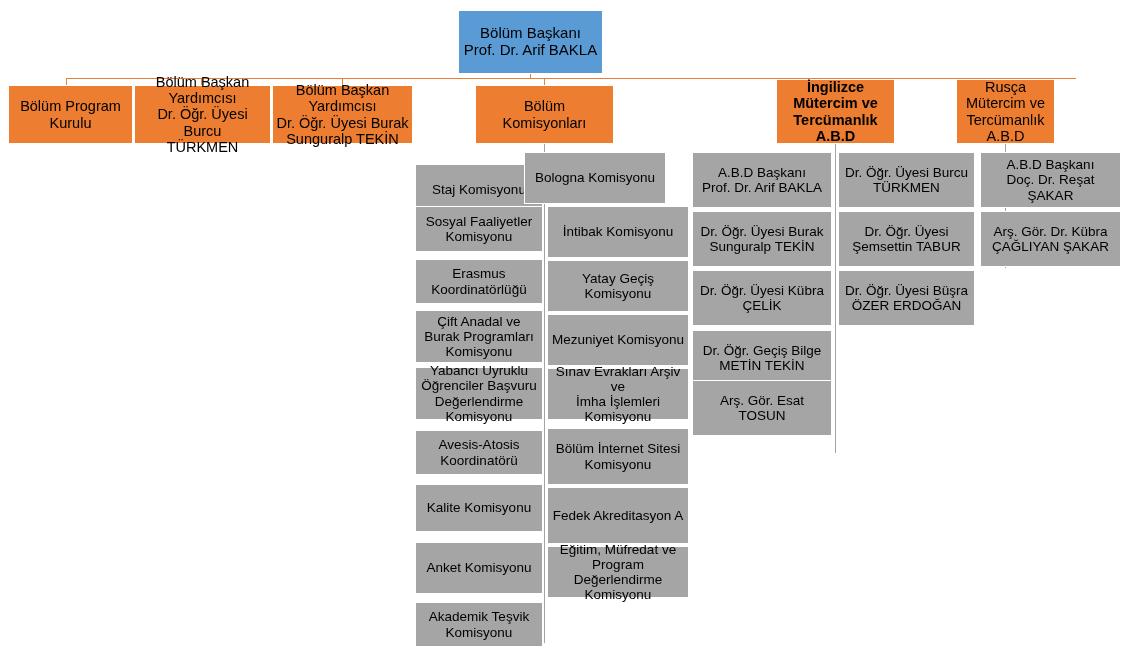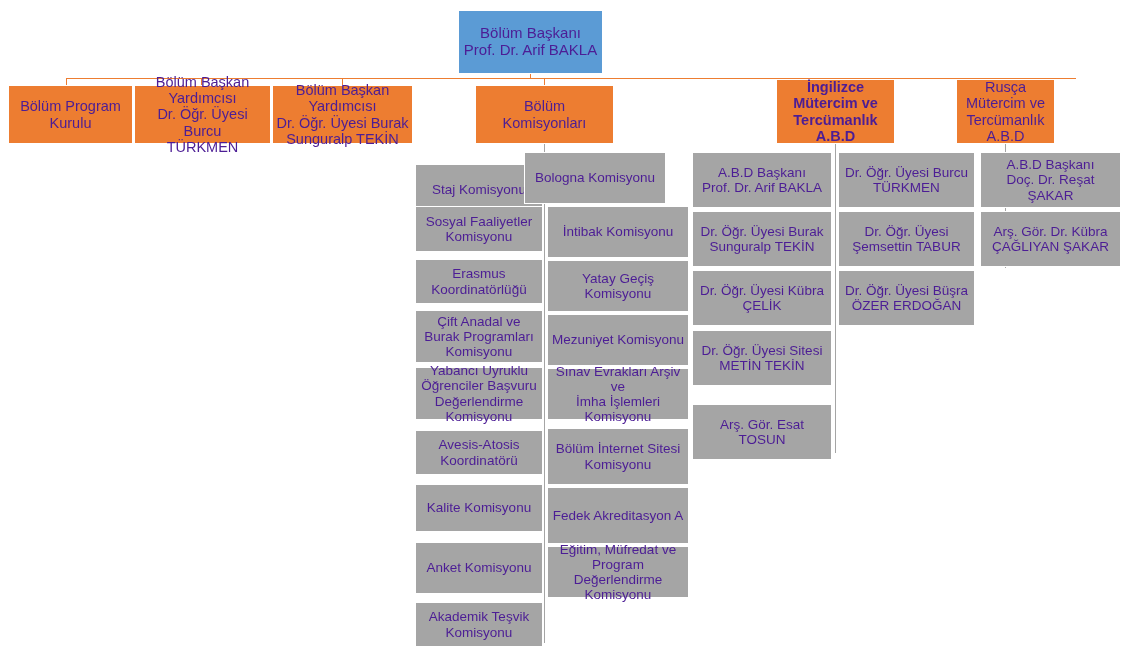--- a/index.html
+++ b/index.html
@@ -20,21 +20,21 @@
     width: 1125px;
     height: 658px;
   }
   .node {
     position: absolute;
     box-sizing: border-box;
     display: flex;
     align-items: center;
     justify-content: center;
     text-align: center;
-    color: #4c1d95;
+    color: #000000;
     line-height: 1.12;
     padding: 1px 2px;
     border: 1px solid #ffffff;
     white-space: pre-line;
     overflow: visible;
   }
   .node.root {
     background: #5B9BD5;
     font-size: 15px;
   }
@@ -163,24 +163,24 @@
 
   <div class="node leaf" style="left:692px; top:152px; width:140px; height:56px;">A.B.D Başkanı
 Prof. Dr. Arif BAKLA</div>
 
   <div class="node leaf" style="left:692px; top:211px; width:140px; height:56px;">Dr. Öğr. Üyesi Burak
 Sunguralp TEKİN</div>
 
   <div class="node leaf" style="left:692px; top:270px; width:140px; height:56px;">Dr. Öğr. Üyesi Kübra
 ÇELİK</div>
 
-  <div class="node leaf" style="left:692px; top:330px; width:140px; height:56px;">Dr. Öğr. Üyesi Sitesi
+  <div class="node leaf" style="left:692px; top:330px; width:140px; height:56px;">Dr. Öğr. Geçiş Bilge
 METİN TEKİN</div>
 
-  <div class="node leaf" style="left:692px; top:404px; width:140px; height:56px;">Arş. Gör. Esat TOSUN</div>
+  <div class="node leaf" style="left:692px; top:380px; width:140px; height:56px;">Arş. Gör. Esat TOSUN</div>
 
   <div class="node leaf" style="left:838px; top:152px; width:137px; height:56px;">Dr. Öğr. Üyesi Burcu
 TÜRKMEN</div>
 
   <div class="node leaf" style="left:838px; top:211px; width:137px; height:56px;">Dr. Öğr. Üyesi
 Şemsettin TABUR</div>
 
   <div class="node leaf" style="left:838px; top:270px; width:137px; height:56px;">Dr. Öğr. Üyesi Büşra
 ÖZER ERDOĞAN</div>
 

